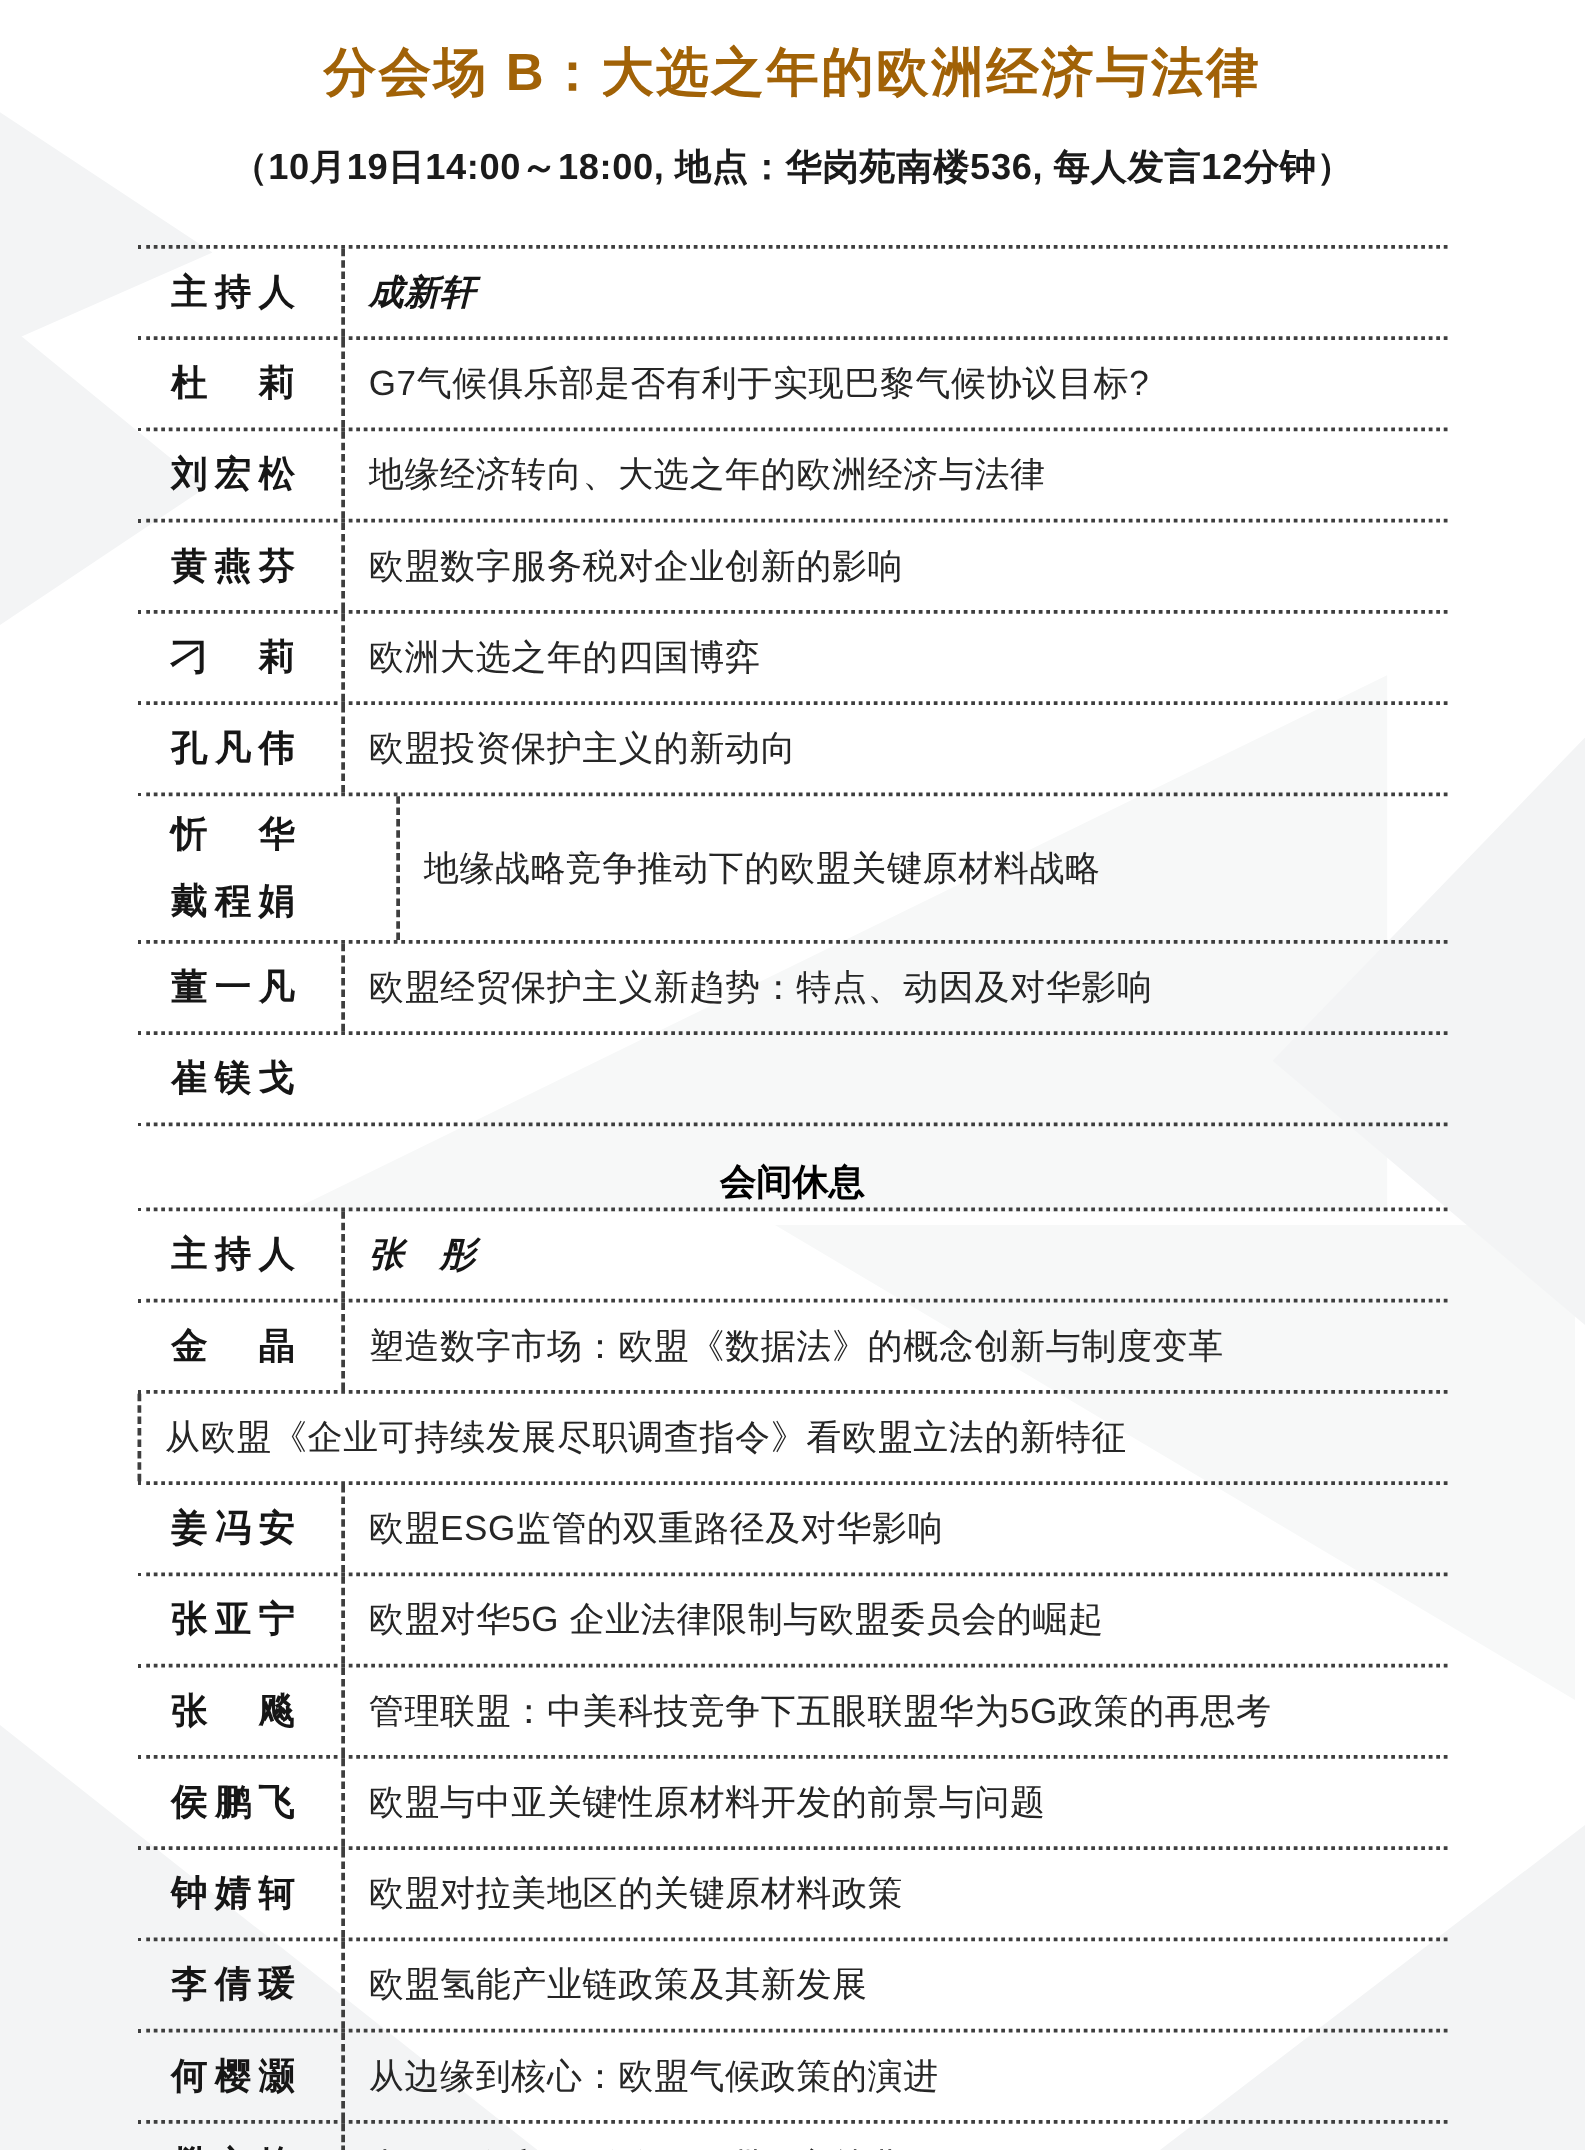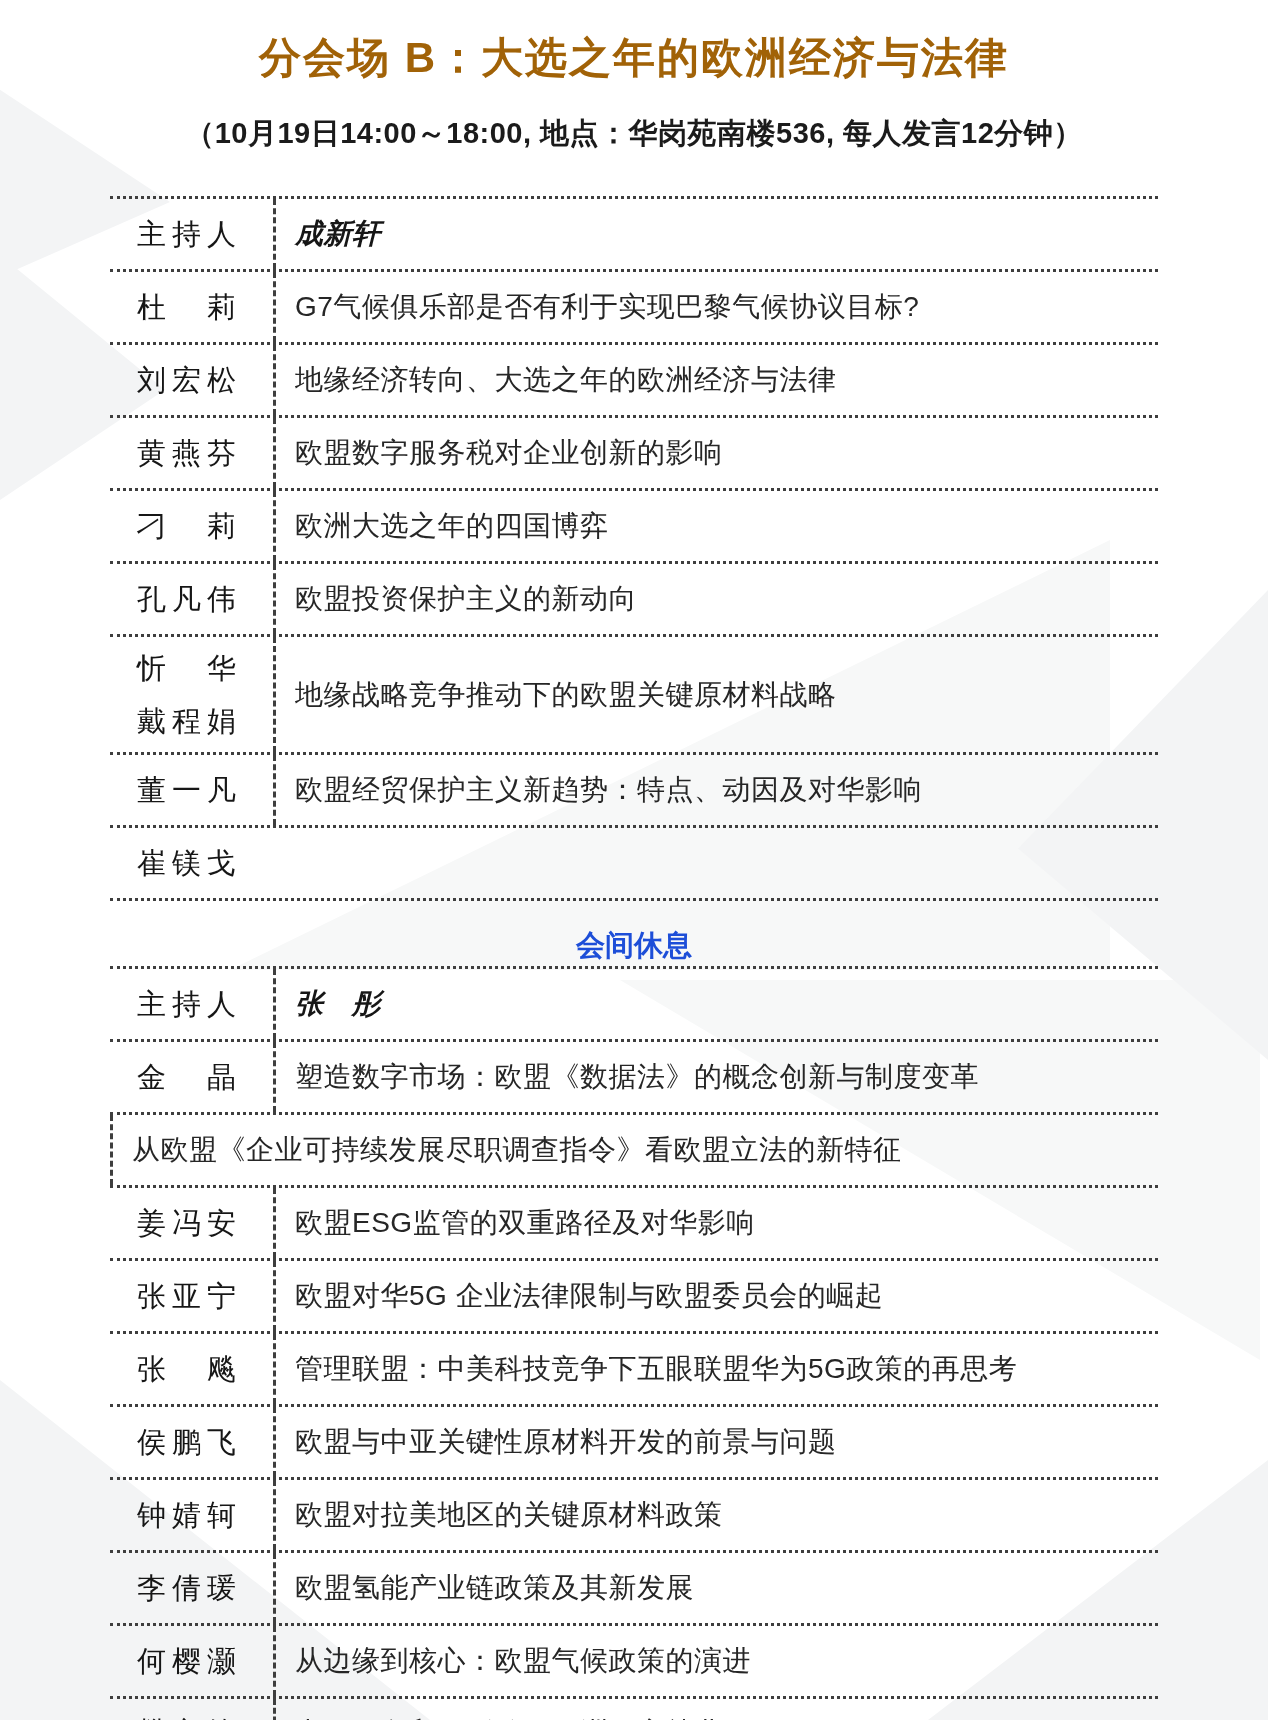--- a/index.html
+++ b/index.html
@@ -56,31 +56,31 @@
   .row {
     display: flex;
     align-items: stretch;
     border-top: 3px dotted #3e3e3e;
     min-height: 73px;
     box-sizing: border-box;
   }
   .row:last-child {
     border-bottom: 3px dotted #3e3e3e;
   }
-  .row.tall { min-height: 118px; }
+  .row.tall { min-height: 118px; gap: 44px; }
   .cell-name {
     flex: 0 0 163px;
     display: flex;
     align-items: center;
     box-sizing: border-box;
   }
   .name-text {
     width: 99px;
     margin-left: 27px;
-    font-weight: 400;
+    font-weight: 700;
     font-size: 29px;
     color: #161616;
     text-align: justify;
     text-align-last: justify;
     white-space: pre-line;
     line-height: 1.8;
   }
   .cell-topic {
     flex: 1;
     display: flex;
@@ -98,21 +98,21 @@
     font-style: italic;
   }
   .break-row {
     justify-content: center;
     align-items: center;
     min-height: 68px;
   }
   .break-label {
     font-weight: 700;
     font-size: 29px;
-    color: #1d4ed8;
+    color: #000000;
     margin-top: 24px;
   }
 </style>
 </head>
 <body>
 
 <div class="bg-shape s1"></div>
 <div class="bg-shape s2"></div>
 <div class="bg-shape s6"></div>
 <div class="bg-shape s7"></div>

